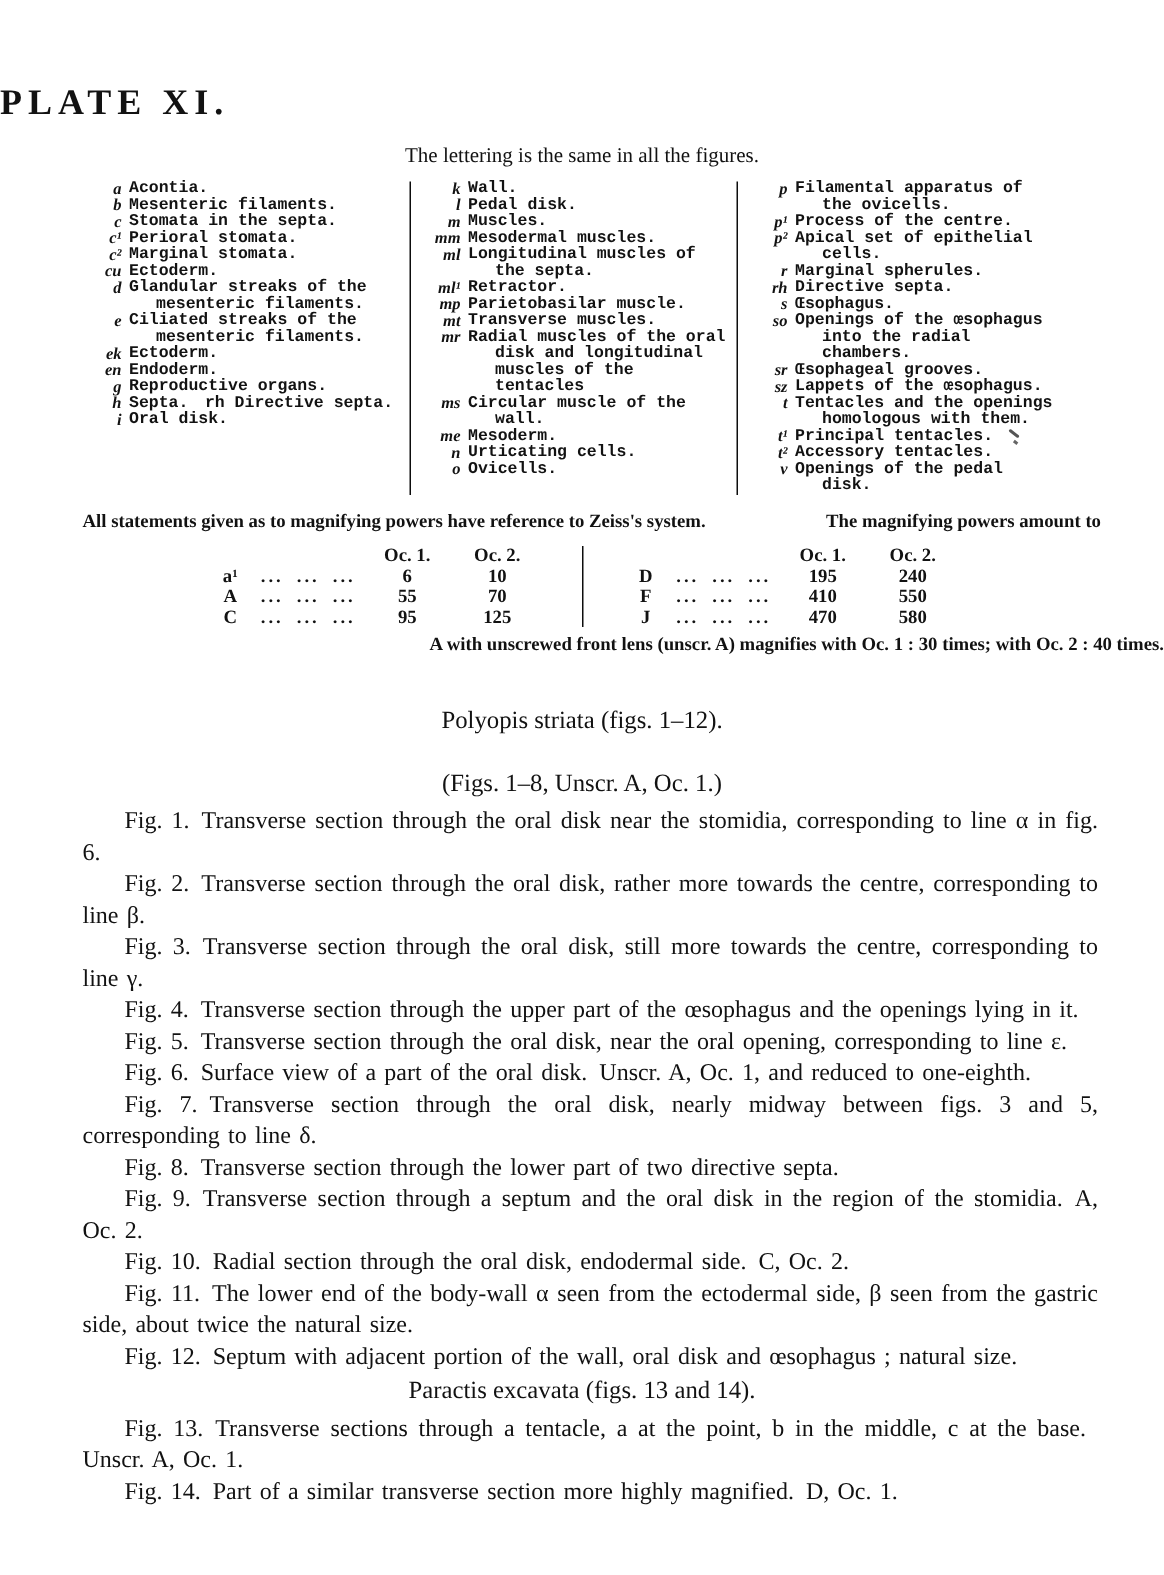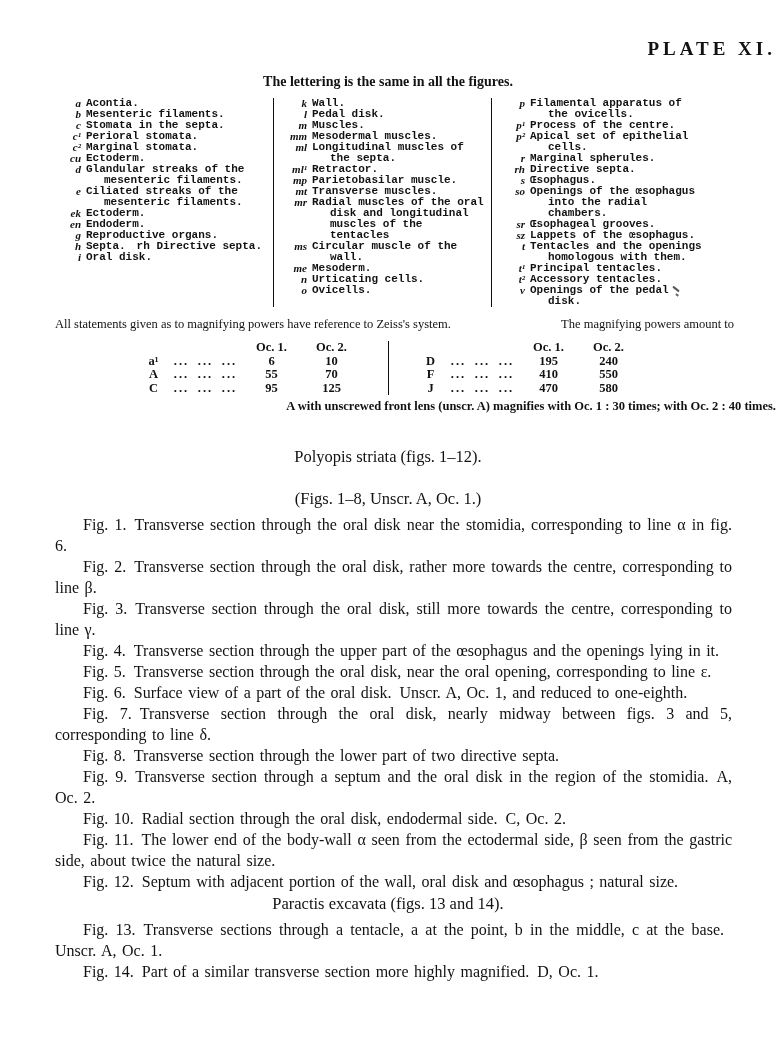--- a/index.html
+++ b/index.html
@@ -2,37 +2,37 @@
 <html><head>
 <meta charset="utf-8">
 <style>
   html,body{margin:0;padding:0;background:#e8e8e8;}
   .page{
     width:776px;height:1050px;background:#ffffff;color:#121212;
     font-family:"Liberation Serif", serif;position:relative;overflow:hidden;
     margin:0 auto;box-sizing:border-box;
   }
   .title{
-    text-align:right;padding-top:38px;font-size:19px;font-weight:700;
+    text-align:left;padding-top:56px;font-size:24px;font-weight:700;
     letter-spacing:4px;
   }
   .subtitle{
-    text-align:center;margin-top:14px;font-size:14px;font-weight:700;
+    text-align:center;margin-top:14px;font-size:14px;font-weight:400;
   }
   
   .legend{display:flex;margin:8px 42px 0 55px;}
   .legend-col{flex:0 0 211px;box-sizing:border-box;}
   .legend-col + .legend-col{border-left:1.6px solid #0d0d0d;padding-left:7px;margin-left:7px;}
   .legend-item{display:flex;font-size:11px;line-height:11px;font-weight:700;}
   .legend-key{flex:0 0 26px;text-align:right;font-style:italic;padding-right:5px;white-space:nowrap;}
   .legend-text{flex:1;padding-left:18px;text-indent:-18px;font-family:Liberation Mono, monospace;}
   
   .mag-intro{
     display:flex;justify-content:space-between;margin:10px 42px 0 55px;
-    font-size:12.5px;font-weight:400;
+    font-size:12.5px;font-weight:700;
   }
   .mag-table{display:flex;justify-content:center;margin-top:9px;font-size:12.5px;font-weight:700;}
   .mag-half{
     display:grid;grid-template-columns:32px 24px 24px 24px 60px 60px;
     line-height:13.5px;text-align:center;
   }
   .mag-half-left{padding-right:26px;border-right:1.6px solid #0d0d0d;}
   .mag-half-right{padding-left:26px;}
   .mag-head-oc1{grid-column:5;}
   .mag-head-oc2{grid-column:6;}

